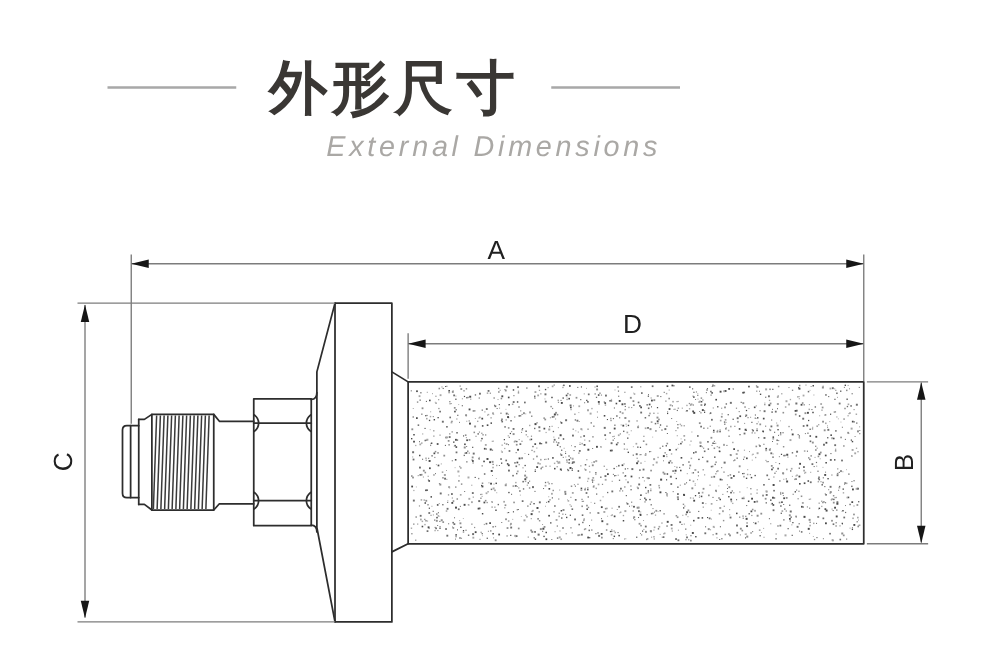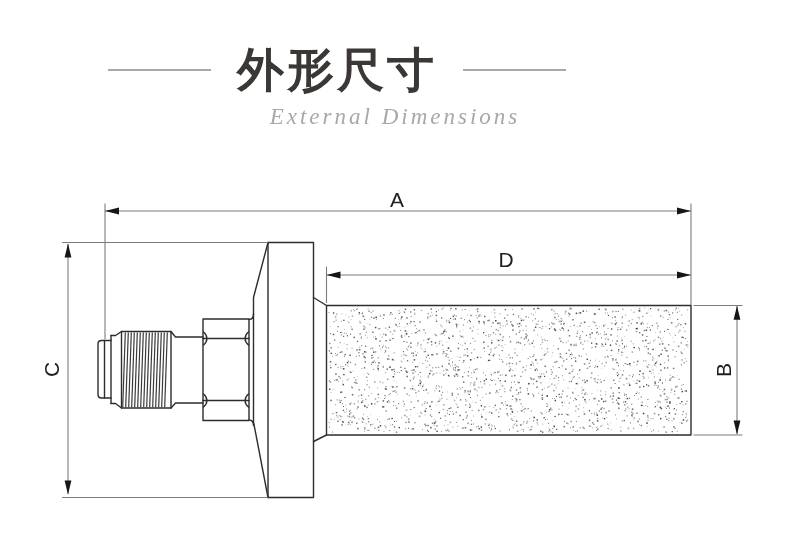--- a/index.html
+++ b/index.html
@@ -1,23 +1,23 @@
 <!DOCTYPE html>
 <html><head>
 <meta charset="utf-8">
 <style>
   html,body{margin:0;padding:0;width:790px;height:537px;background:#ffffff;overflow:hidden;}
   body{position:relative;font-family:"Liberation Sans","DejaVu Sans",sans-serif;}
 
-  .titlebar{position:absolute;top:44px;left:0;width:630px;display:flex;align-items:center;justify-content:center;gap:26px;padding-left:22px;}
+  .titlebar{position:absolute;top:44px;left:0;width:630px;display:flex;align-items:center;justify-content:center;gap:26px;}
   .title-rule{width:103px;height:2px;background:#a8a8a8;}
   .page-title{margin:0;font-size:47px;line-height:1.1;font-weight:700;letter-spacing:3px;color:#3a3734;
     font-family:"Liberation Sans","DejaVu Sans",sans-serif;white-space:nowrap;}
   .subtitle{position:absolute;top:104px;left:0;width:790px;text-align:center;
-    font-family:Liberation Serif, serif;font-style:italic;
+    font-family:Liberation Sans, sans-serif;font-style:italic;
     font-size:23px;letter-spacing:3px;color:#aaa8a5;}
 
   svg.drawing{position:absolute;left:0;top:0;}
   .outline{fill:none;stroke:#2d2d2d;stroke-width:1.4;stroke-linejoin:round;stroke-linecap:round;}
   .outline-fill{fill:#ffffff;stroke:#2d2d2d;stroke-width:1.4;stroke-linejoin:round;}
   .dim{fill:none;stroke:#7c7c7c;stroke-width:1.1;stroke-linecap:butt;}
   .arrow{fill:#161616;stroke:none;}
   .dimtext{font-family:"Liberation Sans","DejaVu Sans",sans-serif;font-size:21px;fill:#202020;}
   .threadline{stroke:#3a3a3a;stroke-width:1.2;}
 </style>

